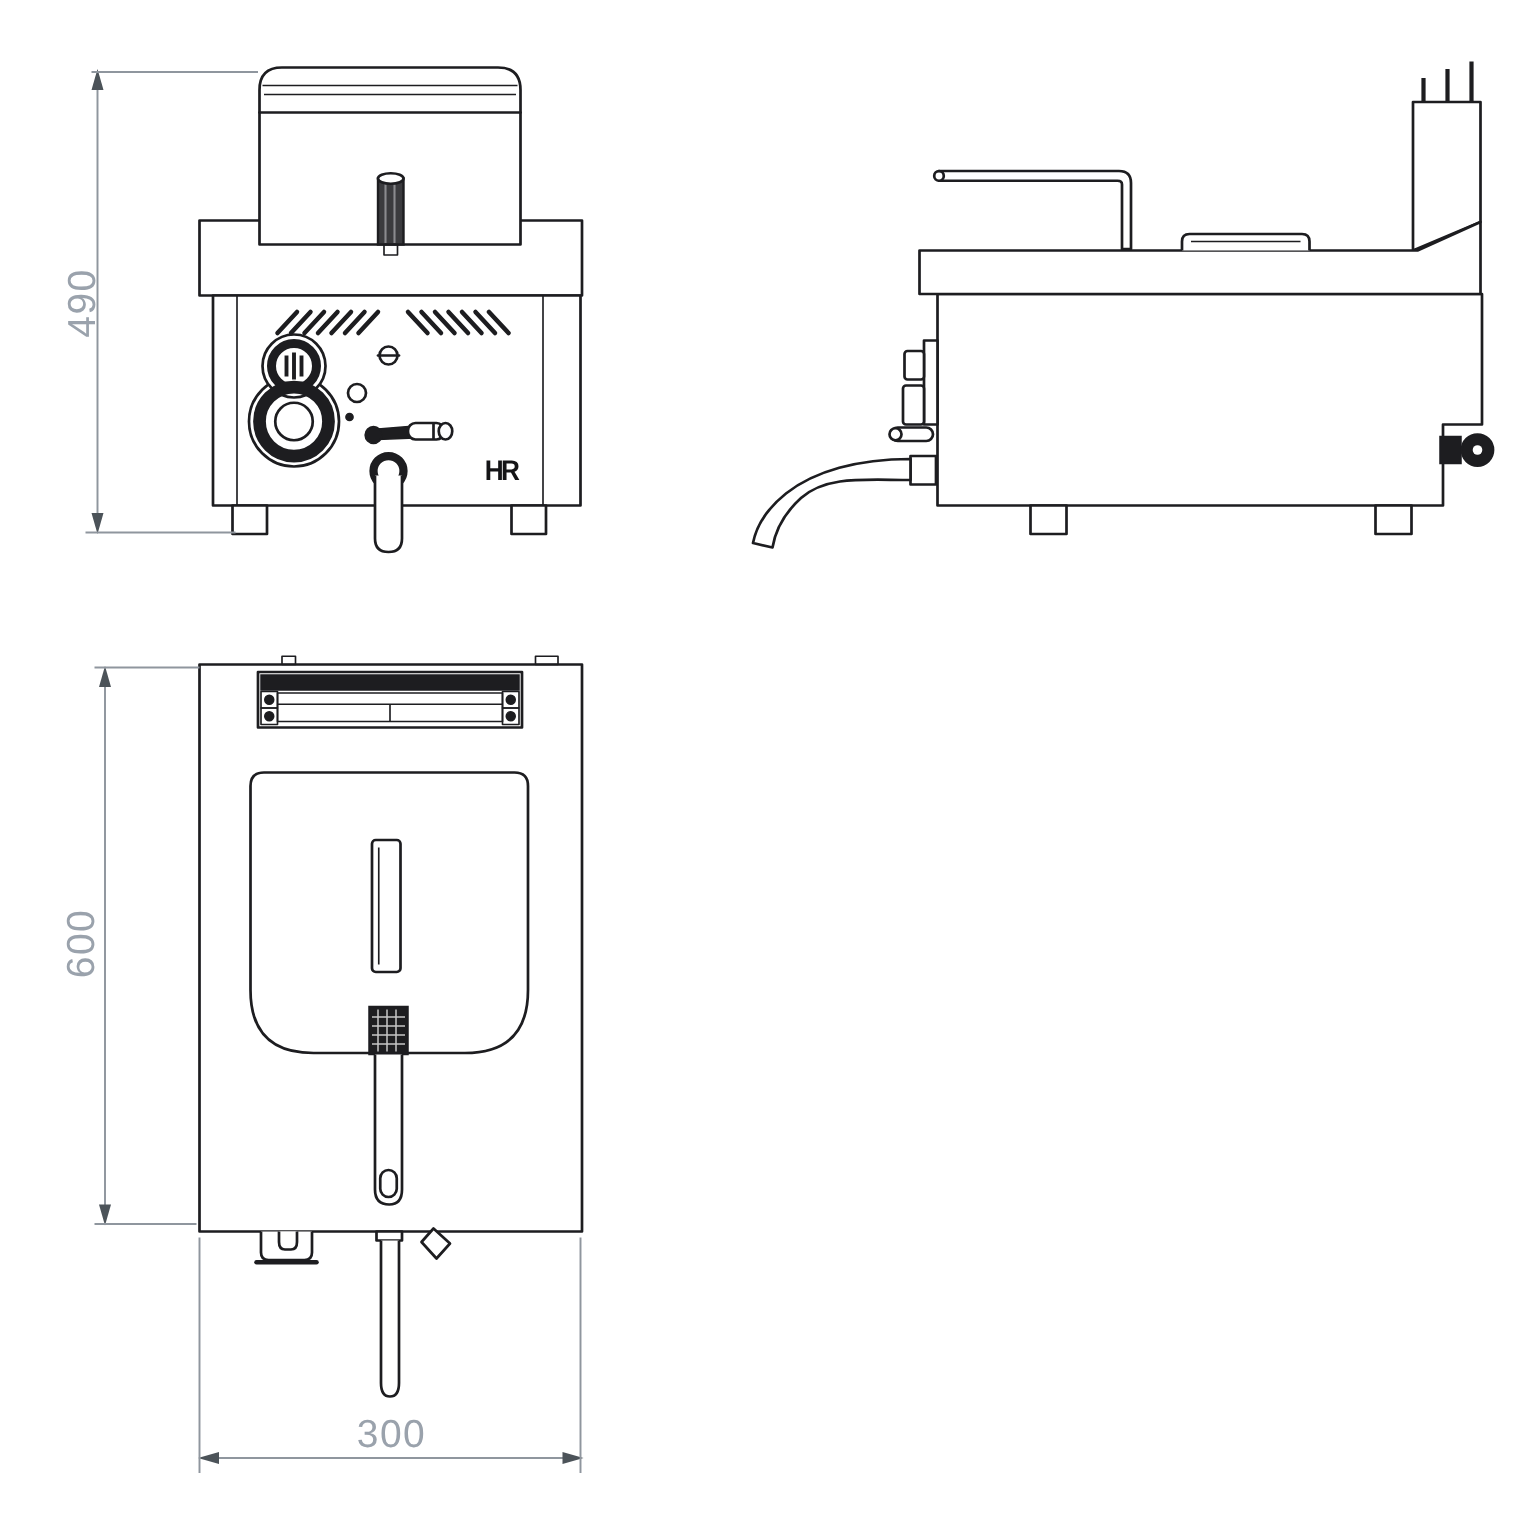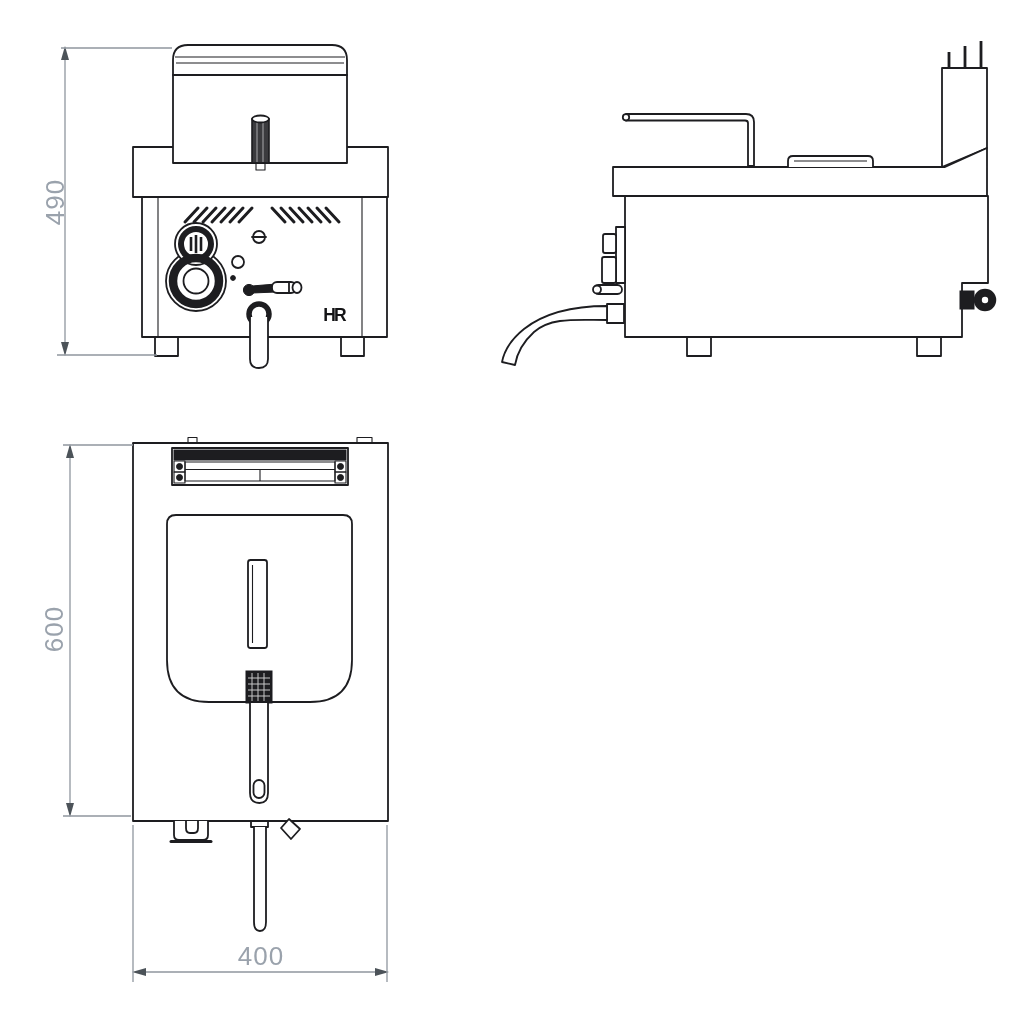--- a/index.html
+++ b/index.html
@@ -248,16 +248,16 @@
       <polygon class="arr" points="132,972 146,968 146,976"></polygon>
       <polygon class="arr" points="389,972 375,968 375,976"></polygon>
       <line class="dim" x1="133" y1="825" x2="133" y2="982"></line>
       <line class="dim" x1="387" y1="825" x2="387" y2="982"></line>
     </g>
   </g>
 </svg>
 
 <span class="dim-label rot" style="left:55px;top:202px">490</span>
 <span class="dim-label rot" style="left:54px;top:629px">600</span>
-<span class="dim-label" style="left:261px;top:956px">400</span>
+<span class="dim-label" style="left:261px;top:956px">300</span>
 <span class="logo" style="left:334px;top:315px">HR</span>
 
 </div>
 
 </body></html>

